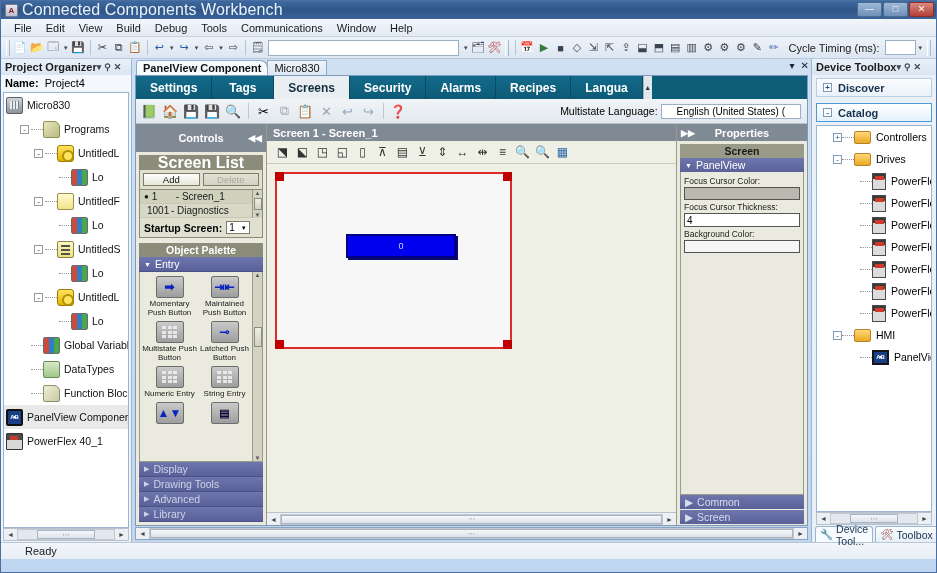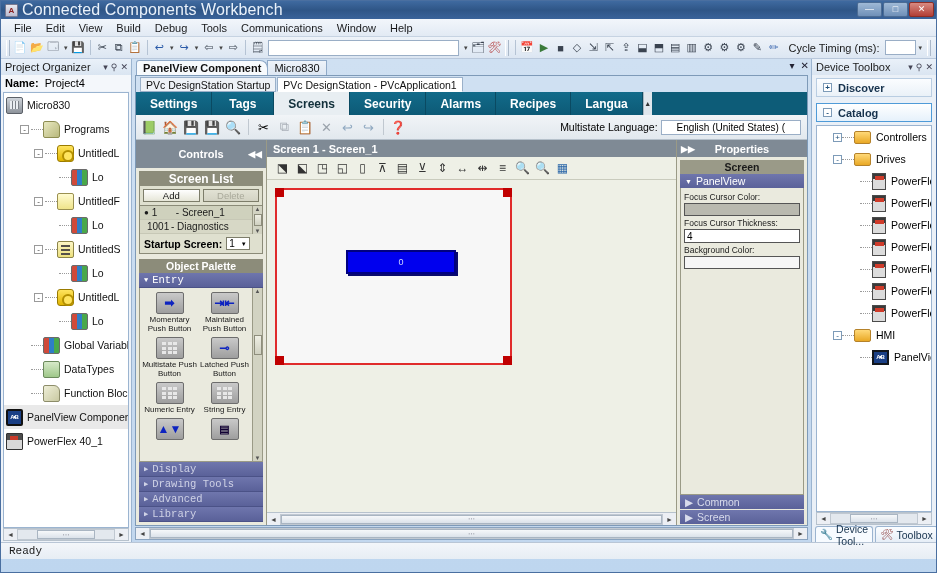--- a/index.html
+++ b/index.html
@@ -78,23 +78,24 @@
   .tlabel { font-size:11px; color:#1a1a1a; margin: 0 4px 0 6px; white-space:nowrap; }
   .grip { width:4px; height:16px; border-left:1px solid #fff; border-right:1px solid #aab8c9; margin:0 2px; }
 
   
   .body-row { display:flex; height: 483px; width:100%; }
 
   
   .left-pane { width: 131px; background:#eef3f9; display:flex; flex-direction:column;
     border-right:1px solid #9bb4d0; }
   .pane-head {
-    height:16px; display:flex; align-items:center; justify-content:space-between;
+    height:16px; display:flex; align-items:center; justify-content:flex-start;
     padding:0 3px 0 4px; font-size:11px; color:#1c1c1c;
     background: linear-gradient(180deg,#eaf1f9,#dae5f1);
+    font-weight: bold;
   }
   .pane-head .hbtns { display:flex; gap:3px; color:#445; font-size:9px; }
   .name-row { height:16px; display:flex; align-items:center; padding-left:4px; background:#f4f7fb; font-size:11px; }
   .name-row .nval { margin-left:6px; }
   .tree {
     flex:1; background:#fff; margin:1px 2px 0 2px; border:1px solid #9bb4d0;
     overflow:hidden; position:relative; font-size:10.5px; color:#111;
   }
   .tnode { display:flex; align-items:center; height:24px; padding-left:2px; white-space:nowrap; }
   .tnode.sel { background:#e9e9e9; }
@@ -170,21 +171,21 @@
 
   
   .controls-panel { width:131px; background:#eaeade; border-right:1px solid #9a9a86;
      display:flex; flex-direction:column; min-height:0; }
   .cp-title {
     height:28px; background:#7f8a95; color:#fff; font-weight:bold; font-size:11px;
     display:flex; align-items:center; justify-content:center; position:relative;
   }
   .cp-title .chev { position:absolute; right:4px; font-size:9px; }
   .cp-box { margin:3px; border:1px solid #8b8b78; background:#dfe0cf; }
-  .cp-sub { height:14px; background:#8c8c7a; color:#fff; font-weight:bold; font-size:12px;
+  .cp-sub { height:14px; background:#8c8c7a; color:#fff; font-weight:bold; font-size:16px;
     display:flex; align-items:center; justify-content:center; }
   .cp-btnrow { display:flex; gap:3px; padding:3px; }
   .cp-btn { flex:1; height:13px; font-size:9.5px; display:flex; align-items:center; justify-content:center;
      border:1px solid #7d7d6a; background:linear-gradient(180deg,#fefefe,#e6e6d8); color:#111; }
   .cp-btn.disabled { color:#a9a99a; background:linear-gradient(180deg,#e2e2d4,#d3d3c4); }
   .cp-list { border-top:1px solid #8b8b78; background:#d7d8c6; position:relative; }
   .cp-li { height:14px; display:flex; align-items:center; padding-left:4px; font-size:10px; color:#1a1a1a;
     border-bottom:1px solid #c7c8b6; padding-right:12px; }
   .cp-li.sel { background:#cfd1bd; }
   .cp-li .dot { font-size:8px; margin-right:3px; }
@@ -193,21 +194,21 @@
   .vscroll .arw { font-size:6px; color:#555; }
   .vscroll .thumb { width:8px; height:12px; background:linear-gradient(180deg,#efefe4,#cfd0c0); border:1px solid #8e8e7c; }
   .cp-startup { display:flex; align-items:center; gap:4px; padding:3px 4px; font-size:10.5px; font-weight:bold; }
   .cp-startup .sel-box { font-weight:normal; background:#fff; border:1px solid #7d7d6a; padding:0 2px;
     display:flex; align-items:center; gap:6px; font-size:10px; }
   .cp-startup .sel-box .cv { font-size:6px; }
   .palette-hdr { height:14px; background:#8c8c7a; color:#fff; font-weight:bold; font-size:10.5px;
     display:flex; align-items:center; justify-content:center; margin:2px 3px 0 3px;}
   .pal-group { height:15px; background:linear-gradient(180deg,#6f76ad,#5a6199); color:#fff;
      display:flex; align-items:center; padding-left:5px; font-size:10.5px; gap:4px;
-     border-bottom:1px solid #4b5287; margin:0 3px;font-family:Liberation Mono, monospace; }
+     border-bottom:1px solid #4b5287; margin:0 3px; }
   .pal-group .tri { font-size:7px; }
   .pal-group.collapsed { color:#cfd2e6; }
   .pal-body { margin:0 3px; background:#eaeade; border:1px solid #9a9a86; border-top:none;
      position:relative; flex:1; min-height:0; overflow:hidden; }
   .pal-grid { display:grid; grid-template-columns:1fr 1fr; padding:4px 10px 0 2px; }
   .pal-item { display:flex; flex-direction:column; align-items:center; margin-bottom:4px; }
   .pal-ico { width:28px; height:22px; border:1px solid #6d6d6d; border-radius:2px;
      background:linear-gradient(180deg,#c9c9c9,#9e9e9e); display:flex; align-items:center; justify-content:center;
      color:#0d23c0; font-size:12px; font-weight:bold; }
   .pal-cap { font-size:8px; color:#1a1a1a; text-align:center; line-height:9px; margin-top:1px; }
@@ -281,21 +282,21 @@
      color:#fff; font-size:6px; text-align:center; line-height:11px; font-weight:bold; }
   .dt-hscroll { height:13px; margin:0 4px; background:#eceff4; display:flex; align-items:center; border:1px solid #b7c2cd;}
   .dock-tabs { height:17px; display:flex; align-items:flex-end; padding-left:3px; gap:2px; }
   .dock-tab { height:16px; padding:0 4px; display:flex; align-items:center; gap:3px; font-size:10.5px;
      border:1px solid #9bb4d0; border-bottom:none; border-radius:3px 3px 0 0;
      background:linear-gradient(180deg,#fbfdff,#e6eef7); color:#16324d; }
   .dock-tab.active { background:#f7fbff; font-weight:normal; }
 
   
   .statusbar { height:17px; background:linear-gradient(180deg,#f3f6fa,#e7edf4);
-     border-top:1px solid #b9c6d6; display:flex; align-items:center; padding-left:8px; font-size:11px; color:#1a1a1a;font-family:Liberation Mono, monospace; }
+     border-top:1px solid #b9c6d6; display:flex; align-items:center; padding-left:24px; font-size:11px; color:#1a1a1a; }
   .left-hscroll { height:13px; display:flex; align-items:center; background:#eceff4; border:1px solid #b7c2cd; margin:0 2px 1px 2px;}
 </style>
 </head>
 <body>
 
 <div id="app">
 
   <div class="titlebar">
     <div class="tb-icon">A</div>
     <div class="tb-title">Connected Components Workbench</div>
@@ -498,24 +499,20 @@
       <div class="doc-tabrow">
         <div class="doc-tab active">PanelView Component</div>
         <div class="doc-tab plain">Micro830</div>
         <div class="doc-close">
           <span>▾</span>
           <span>✕</span>
         </div>
       </div>
 
       <div class="designer">
-        <div class="inner-tabrow" style="background:#cfe0f2">
-          <div class="inner-tab">PVc DesignStation Startup</div>
-          <div class="inner-tab active">PVc DesignStation - PVcApplication1</div>
-        </div>
 
         <div class="ribbon-tabs">
           <div class="rtab">Settings</div>
           <div class="rtab">Tags</div>
           <div class="rtab active">Screens</div>
           <div class="rtab">Security</div>
           <div class="rtab">Alarms</div>
           <div class="rtab">Recipes</div>
           <div class="rtab">Langua</div>
           <div class="rtab-scroll">▲</div>

